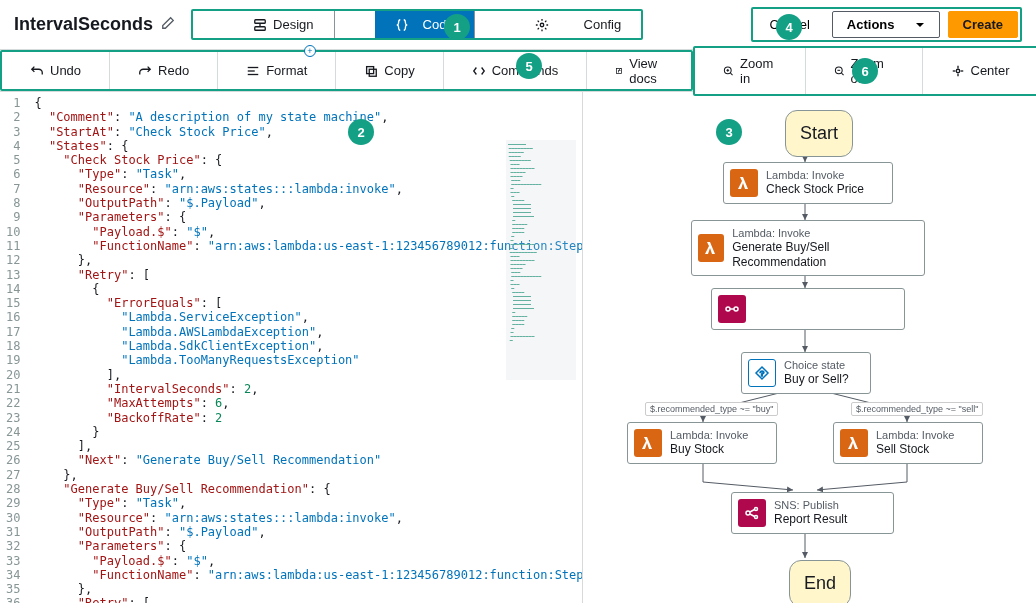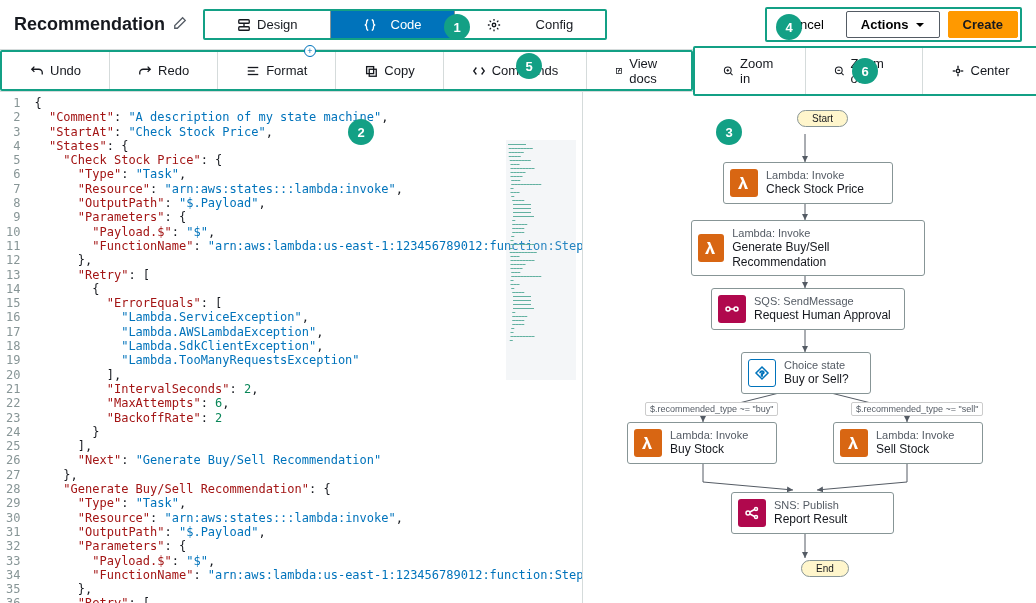--- a/index.html
+++ b/index.html
@@ -3,31 +3,31 @@
   <meta charset="utf-8">
   <style>
     * { margin: 0; padding: 0; box-sizing: border-box; }
     body { font-family: "Amazon Ember", "Helvetica Neue", Arial, sans-serif; font-size: 13px; color: #16191f; background: #fff; width: 1036px; height: 603px; overflow: hidden; }
     
     .topbar { display: flex; align-items: center; padding: 10px 14px; border-bottom: 1px solid #d5dbdb; height: 50px; }
     .title { font-size: 18px; font-weight: 700; margin-right: 8px; }
     .edit-icon { cursor: pointer; margin-right: 16px; color: #545b64; }
     
     .mode-tabs { display: flex; border: 2px solid #13a085; border-radius: 2px; position: relative; }
-    .mode-tab { display: flex; align-items: center; gap: 6px; padding: 6px 32px; border-right: 1px solid #879596; cursor: pointer; background: #fff; font-size: 13px; }
+    .mode-tab { display: flex; align-items: center; gap: 6px; padding: 6px 20px; border-right: 1px solid #879596; cursor: pointer; background: #fff; font-size: 13px; margin-left: 40px; }
     .mode-tab:last-child { border-right: none; gap: 35px; }
     .mode-tab.active { background: #0073bb; color: #fff; gap: 14px; }
     .mode-tab svg { width: 14px; height: 14px; }
     
     .spacer { flex: 1; }
     
     .right-actions { display: flex; align-items: center; gap: 8px; border: 2px solid #13a085; padding: 2px; border-radius: 2px; }
     .btn { padding: 5px 14px; border: 1px solid #545b64; background: #fff; cursor: pointer; font-size: 13px; border-radius: 2px; }
     .btn.cancel { border: none; }
-    .btn.actions { display: flex; align-items: center; gap: 6px; font-weight: 700; }
+    .btn.actions { display: flex; align-items: center; gap: 20px; font-weight: 700; }
     .btn.create { background: #ff9900; border-color: #ff9900; color: #16191f; font-weight: 700; }
     
     .toolbar-row { display: flex; border-bottom: 1px solid #d5dbdb; height: 42px; }
     .toolbar-left { display: flex; border: 2px solid #13a085; border-radius: 2px; position: relative; }
     .tool-btn { display: flex; align-items: center; gap: 6px; padding: 8px 28px; border-right: 1px solid #d5dbdb; cursor: pointer; background: #fff; font-size: 13px; }
     .tool-btn:last-child { border-right: none; }
     .tool-btn svg { width: 14px; height: 14px; }
     
     .toolbar-middle { flex: 1; display: flex; align-items: center; justify-content: center; position: relative; }
     .minimap { position: absolute; right: 6px; top: 48px; width: 70px; height: 240px; background: rgba(200,210,220,0.2); }
@@ -56,37 +56,37 @@
     .node { position: absolute; background: #fff; border: 1px solid #879596; border-radius: 3px; display: flex; align-items: center; padding: 6px 10px 6px 6px; gap: 8px; font-size: 12px; }
     .node-icon { width: 28px; height: 28px; border-radius: 3px; display: flex; align-items: center; justify-content: center; }
     .node-icon.lambda { background: #d86613; }
     .node-icon.sqs { background: #b0084d; }
     .node-icon.sns { background: #b0084d; }
     .node-icon.choice { background: #fff; border: 1px solid #0073bb; }
     .node-text { line-height: 1.2; }
     .node-sub { color: #545b64; font-size: 11px; }
     .node-title { font-weight: 400; color: #16191f; }
     
-    .cap { position: absolute; background: #fff6cc; border: 1px solid #879596; border-radius: 12px; padding: 2px 14px; font-size: 10px; margin-left: 12px; }
+    .cap { position: absolute; background: #fff6cc; border: 1px solid #879596; border-radius: 12px; padding: 12px 14px; font-size: 18px; }
     
     .callout { position: absolute; width: 26px; height: 26px; background: #13a085; color: #fff; border-radius: 50%; display: flex; align-items: center; justify-content: center; font-weight: 700; font-size: 13px; z-index: 10; }
 
     .add-circle { position: absolute; left: 304px; top: 45px; width: 12px; height: 12px; border: 1px solid #0073bb; border-radius: 50%; background: #fff; z-index: 5; display: flex; align-items: center; justify-content: center; color: #0073bb; font-size: 9px; }
 
     .edge-label { position: absolute; background: #fff; border: 1px solid #ccc; font-size: 9px; padding: 1px 4px; color: #545b64; border-radius: 2px; }
 
     svg.graph-edges { position: absolute; top: 0; left: 0; width: 100%; height: 100%; pointer-events: none; }
 
     .mini-scribble { position: absolute; font-size: 3px; color: #5a9; line-height: 4px; overflow: hidden; }
   </style>
 </head>
 <body>
 
 <div class="topbar">
-  <span class="title">Recommendation</span>
+  <span class="title">IntervalSeconds</span>
   <span class="edit-icon">
     <svg width="14" height="14" viewBox="0 0 16 16" stroke="currentColor" fill="none" stroke-width="1.5">
         <path d="M11 2l3 3-9 9H2v-3l9-9z"></path>
       </svg>
   </span>
   <div class="mode-tabs">
     <div class="mode-tab">
       <svg viewBox="0 0 16 16" stroke="currentColor" fill="none" stroke-width="1.5">
           <rect x="2" y="2" width="12" height="4" rx="1"></rect>
           <rect x="2" y="10" width="12" height="4" rx="1"></rect>
@@ -300,24 +300,20 @@
     </div>
 
     <div class="node" style="left:128px;top:196px;width:194px;">
       <div class="node-icon sqs">
           <svg width="16" height="16" viewBox="0 0 16 16" fill="none" stroke="#fff" stroke-width="1.5">
             <circle cx="4" cy="8" r="2"></circle>
             <circle cx="12" cy="8" r="2"></circle>
             <line x1="6" y1="8" x2="10" y2="8"></line>
           </svg>
         </div>
-      <div class="node-text">
-          <div class="node-sub">SQS: SendMessage</div>
-          <div class="node-title">Request Human Approval</div>
-        </div>
     </div>
 
     <div class="node" style="left:158px;top:260px;width:130px;">
       <div class="node-icon choice">
           <svg width="16" height="16" viewBox="0 0 16 16" fill="none" stroke="#0073bb" stroke-width="1.5">
             <path d="M8 2l6 6-6 6-6-6z"></path>
             <text x="8" y="11" font-size="8" text-anchor="middle" fill="#0073bb">?</text>
           </svg>
         </div>
       <div class="node-text">

